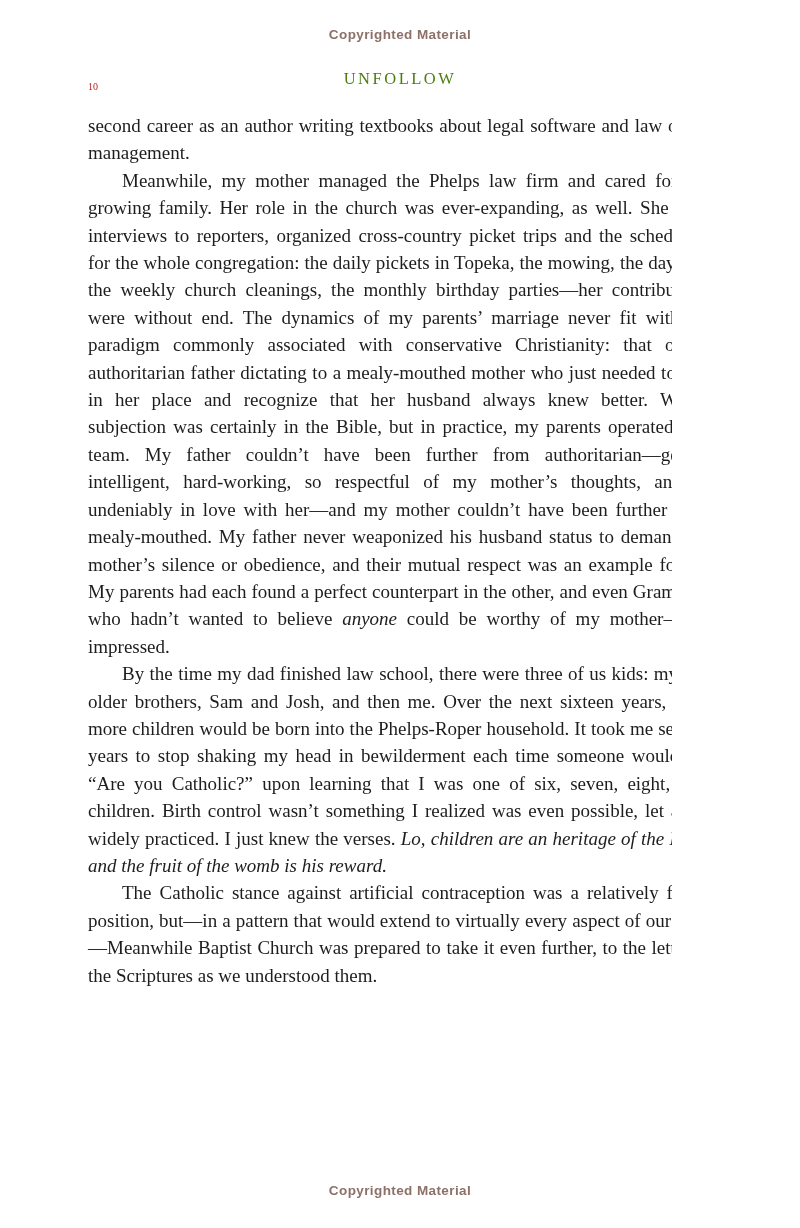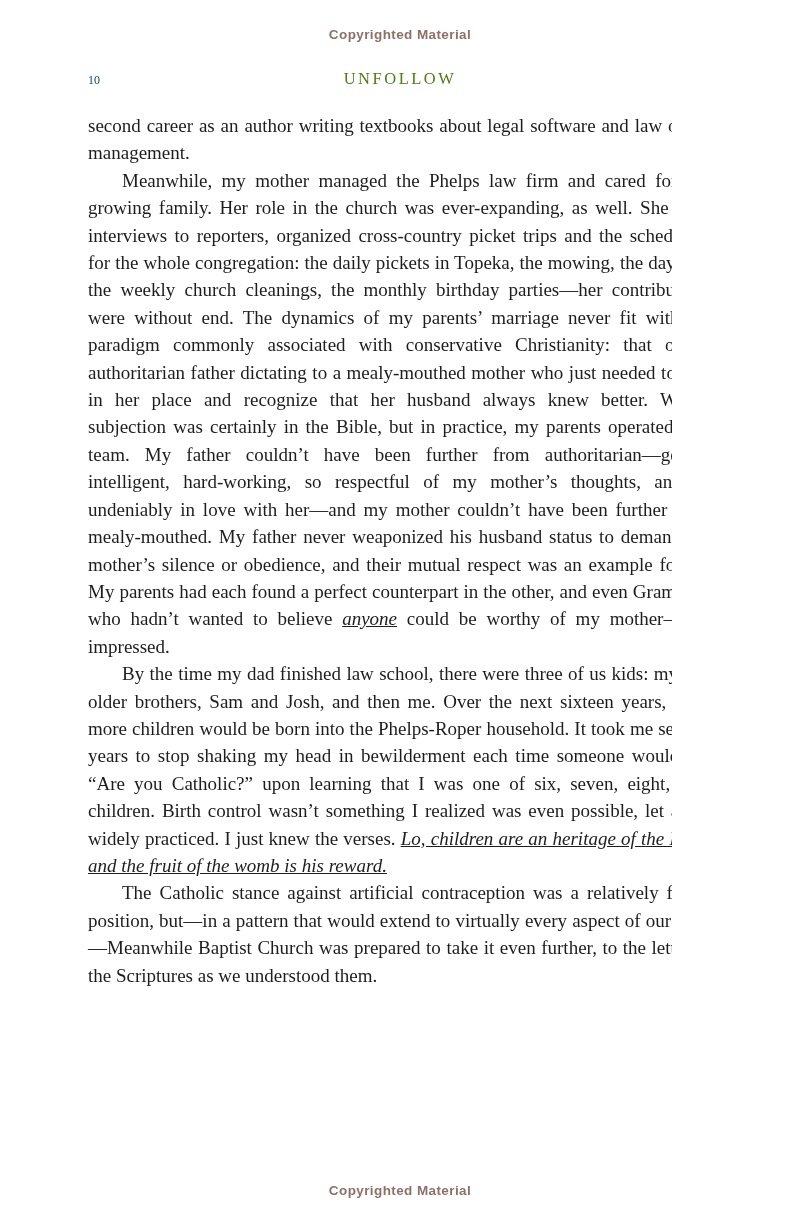--- a/index.html
+++ b/index.html
@@ -32,23 +32,23 @@
   .running-header {
     position: absolute;
     top: 69px;
     left: 0;
     width: 800px;
     height: 22px;
   }
   .page-number {
     position: absolute;
     left: 88px;
-    top: 4px;
-    font-size: 12px;
-    color: #0c4a6e;
+    top: 12px;
+    font-size: 10px;
+    color: #b91c1c;
   }
   .running-title {
     position: absolute;
     left: 0;
     width: 800px;
     text-align: center;
     top: 0;
     font-size: 16.5px;
     letter-spacing: 2.5px;
     color: #4d7c0f;
@@ -66,21 +66,20 @@
   }
   .body-text p {
     margin: 0;
     padding: 0;
   }
   .body-text p.indent {
     text-indent: 34px;
   }
   .italic {
     font-style: italic;
-    text-decoration: underline;
   }
 </style>
 </head>
 <body>
 
 <div class="page">
 
   <div class="copyright-banner copyright-top">Copyrighted Material</div>
 
   <div class="running-header">

